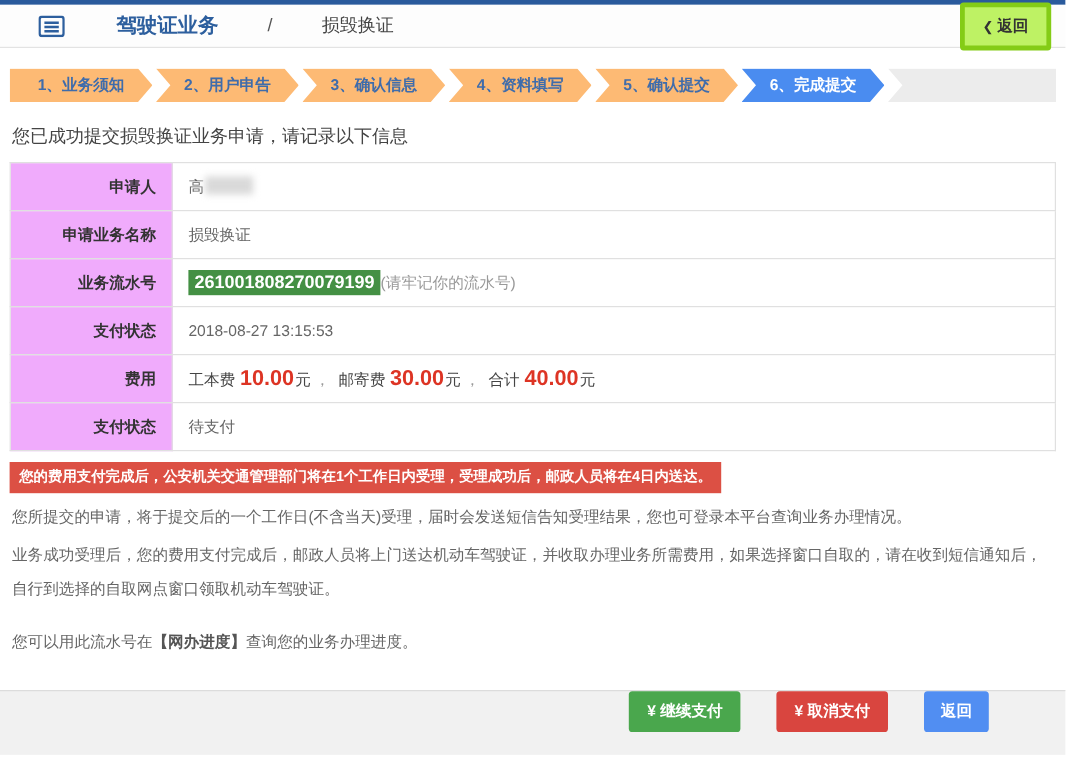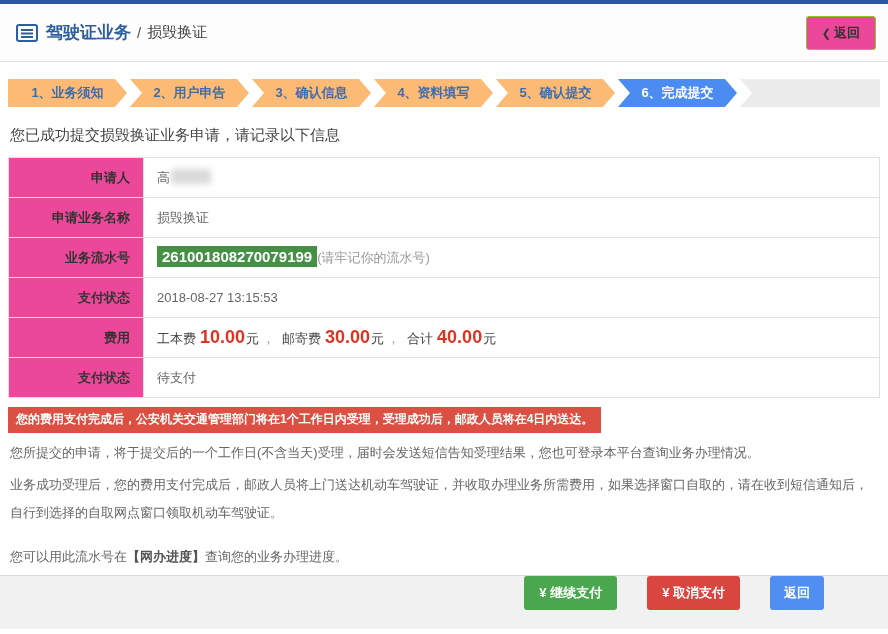--- a/index.html
+++ b/index.html
@@ -9,35 +9,36 @@
     font-family: "Liberation Sans", "DejaVu Sans", sans-serif;
     background: #ffffff;
     overflow: hidden;
     color: #333;
   }
   
   .top-bar { height: 4px; background: #2a5a9c; width: 100%; }
 
   
   .header {
-    height: 58px;
+    height: 36px;
     display: flex;
     align-items: center;
-    padding: 0 12px 0 16px;
+    padding: 0 12px 0 32px;
     border-bottom: 1px solid #e3e3e3;
     background: #fdfdfd;
+    gap: 35px;
   }
   .menu-icon { width: 22px; height: 18px; margin-right: 8px; flex: 0 0 auto; }
   .page-title { color: #2d5f9e; font-size: 17px; font-weight: bold; }
   .crumb-sep { color: #555; font-size: 15px; margin: 0 6px; }
   .page-subtitle { color: #444; font-size: 15px; }
   .back-btn {
     margin-left: auto;
-    background: #ec4899;
-    border: 1px solid #84cc16;
+    background: #bef264;
+    border: 4px solid #84cc16;
     border-radius: 3px;
     font-size: 13px;
     font-weight: bold;
     color: #333;
     padding: 7px 15px;
     cursor: pointer;
     font-family: inherit;
   }
   .back-btn .chev { font-size: 11px; margin-right: 3px; }
 
@@ -59,21 +60,21 @@
   .step-filler { flex: 1; background: #ececec; clip-path: polygon(0 0, 100% 0, 100% 100%, 0 100%, 12px 50%); }
 
   
   .success-msg { margin: 19px 8px 0 10px; font-size: 15px; color: #444; }
 
   
   .details { border-collapse: collapse; width: 872px; margin: 12px 8px 0 8px; table-layout: fixed; }
   .details td { border: 1px solid #e0e0e0; height: 40px; font-size: 13px; vertical-align: middle; }
   .details td.lbl {
     width: 135px;
-    background: #ec4899;
+    background: #f0abfc;
     text-align: right;
     padding-right: 13px;
     color: #333;
     font-weight: bold;
   }
   .details td.val { padding-left: 13px; color: #666; }
   .redacted {
     display: inline-block;
     width: 40px; height: 15px;
     background: #d9d9d9;

